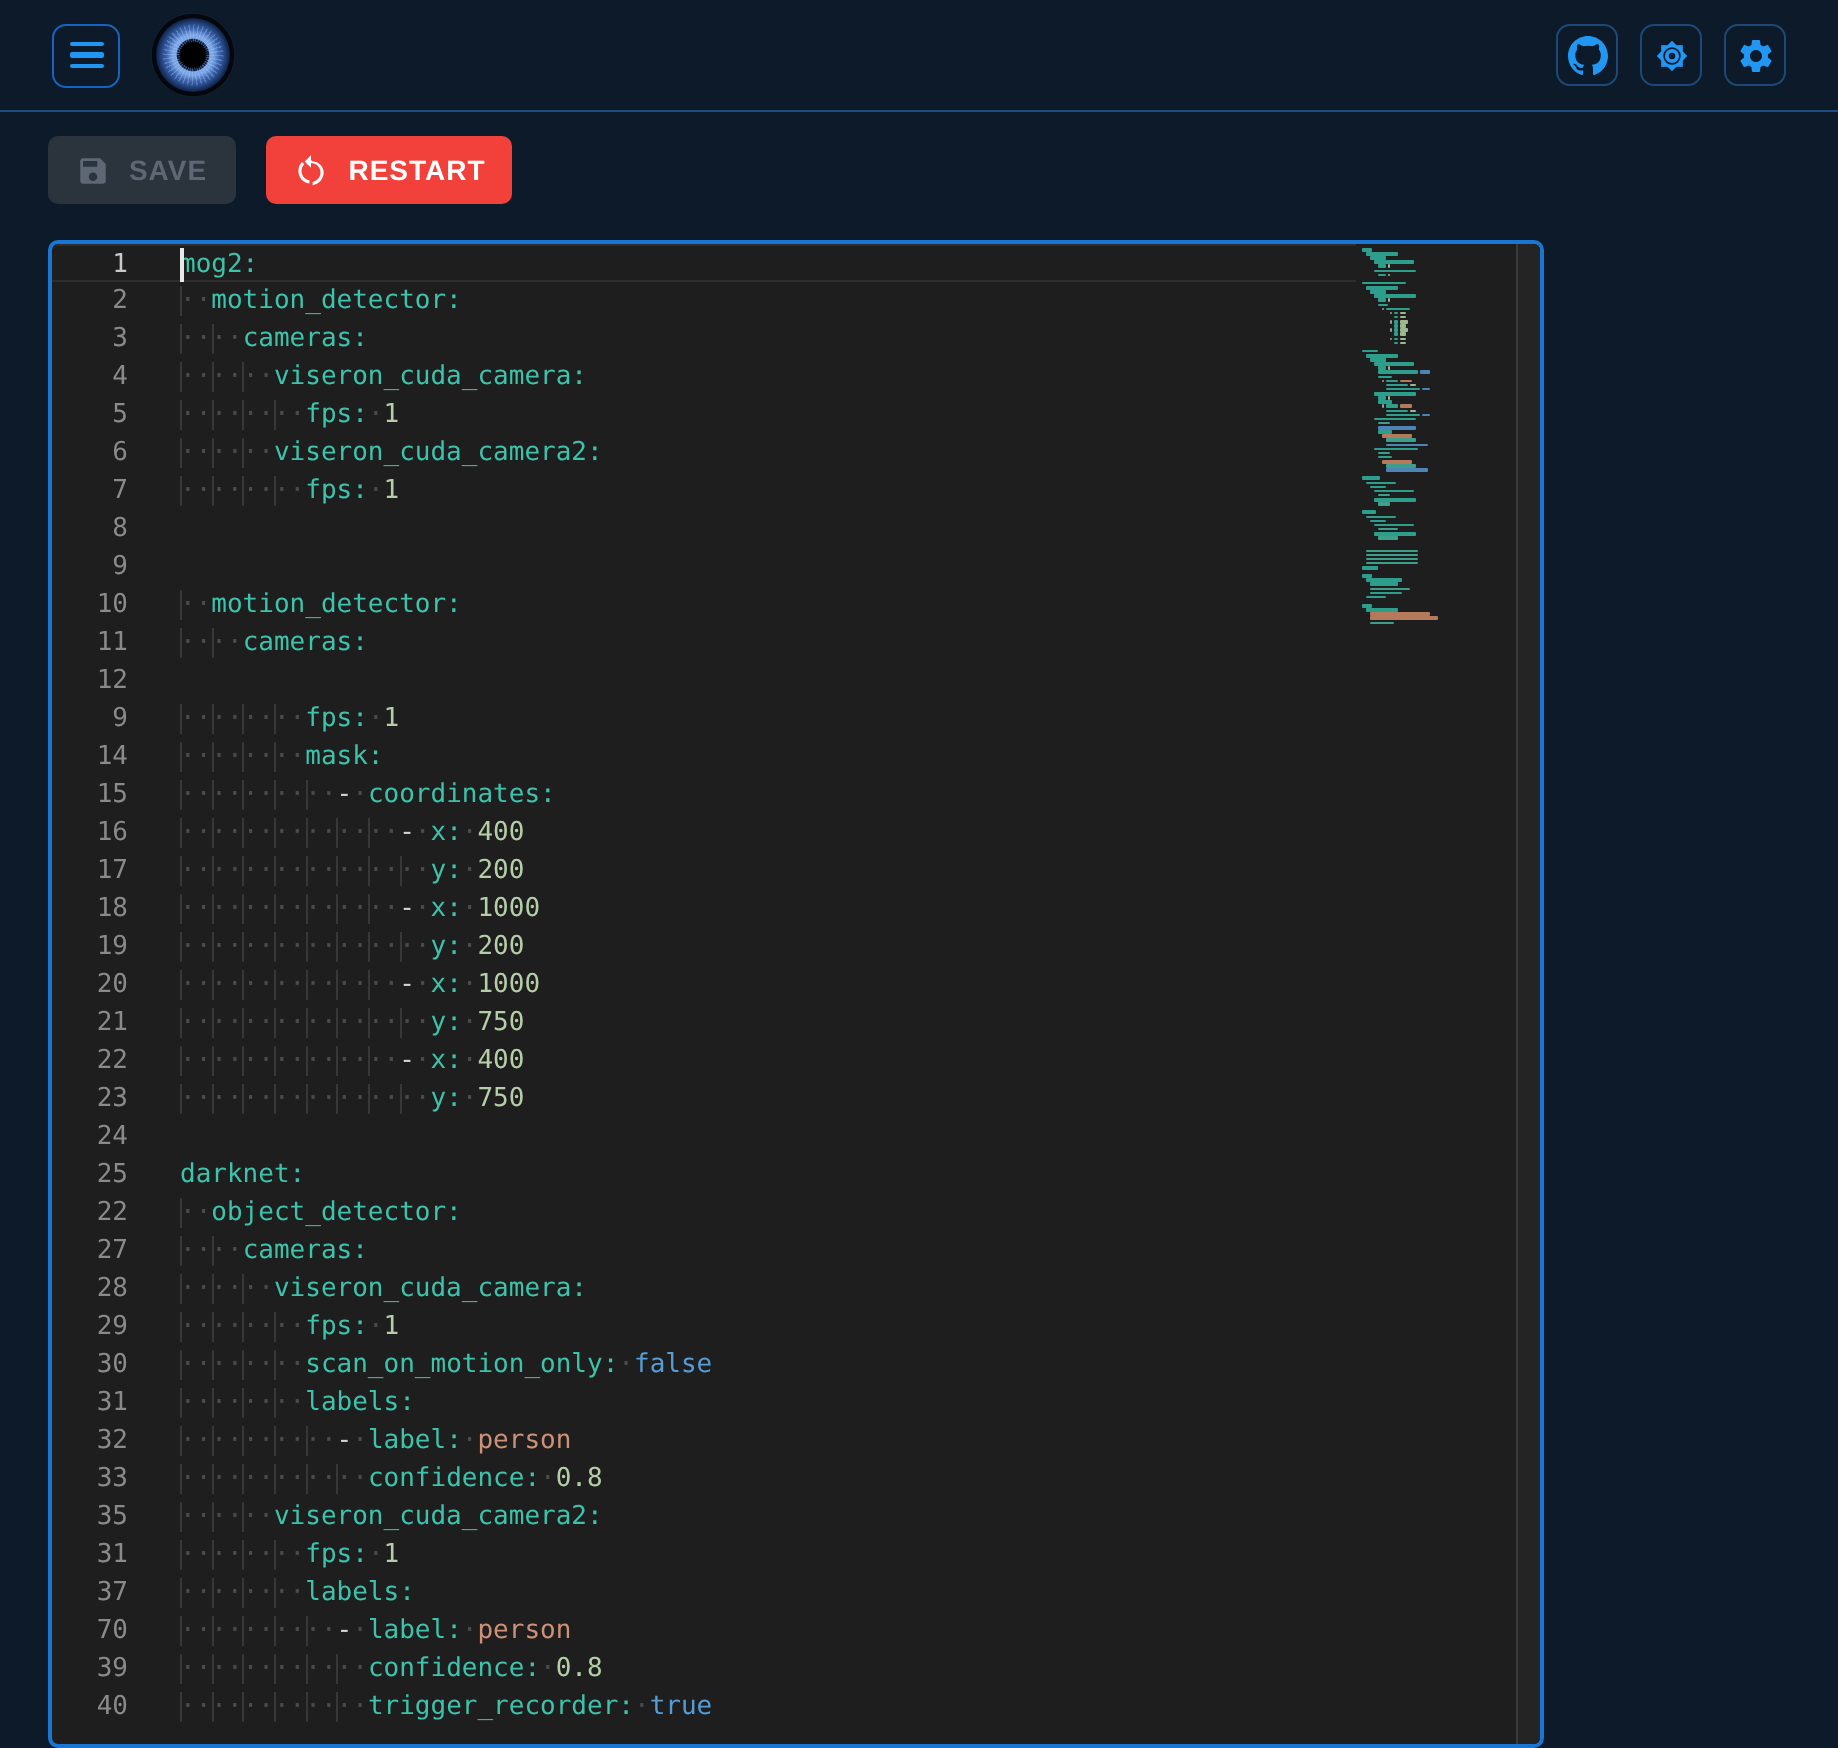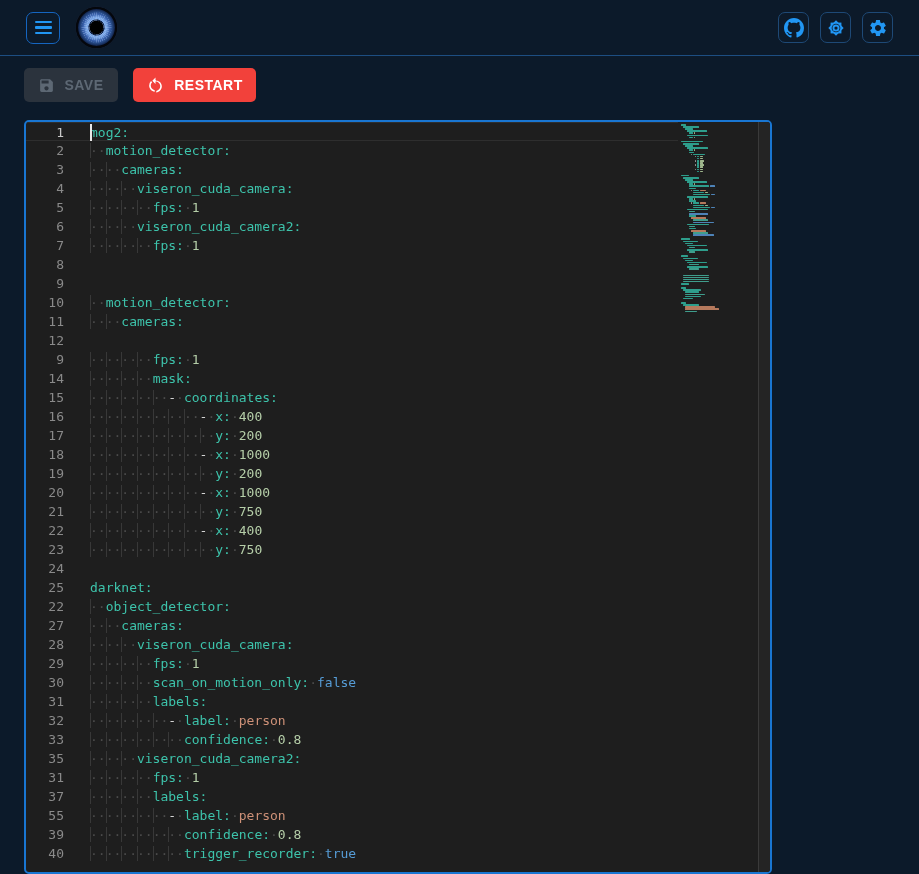--- a/index.html
+++ b/index.html
@@ -151,21 +151,21 @@
       <div class="row"><span class="num">27</span><span class="code"><span class="g">··</span><span class="g">··</span><span class="tk-key">cameras:</span></span></div>
       <div class="row"><span class="num">28</span><span class="code"><span class="g">··</span><span class="g">··</span><span class="g">··</span><span class="tk-key">viseron_cuda_camera:</span></span></div>
       <div class="row"><span class="num">29</span><span class="code"><span class="g">··</span><span class="g">··</span><span class="g">··</span><span class="g">··</span><span class="tk-key">fps:</span><span class="ws">·</span><span class="tk-num">1</span></span></div>
       <div class="row"><span class="num">30</span><span class="code"><span class="g">··</span><span class="g">··</span><span class="g">··</span><span class="g">··</span><span class="tk-key">scan_on_motion_only:</span><span class="ws">·</span><span class="tk-bool">false</span></span></div>
       <div class="row"><span class="num">31</span><span class="code"><span class="g">··</span><span class="g">··</span><span class="g">··</span><span class="g">··</span><span class="tk-key">labels:</span></span></div>
       <div class="row"><span class="num">32</span><span class="code"><span class="g">··</span><span class="g">··</span><span class="g">··</span><span class="g">··</span><span class="g">··</span><span class="tk-dash">-</span><span class="ws">·</span><span class="tk-key">label:</span><span class="ws">·</span><span class="tk-str">person</span></span></div>
       <div class="row"><span class="num">33</span><span class="code"><span class="g">··</span><span class="g">··</span><span class="g">··</span><span class="g">··</span><span class="g">··</span><span class="g">··</span><span class="tk-key">confidence:</span><span class="ws">·</span><span class="tk-num">0.8</span></span></div>
       <div class="row"><span class="num">35</span><span class="code"><span class="g">··</span><span class="g">··</span><span class="g">··</span><span class="tk-key">viseron_cuda_camera2:</span></span></div>
       <div class="row"><span class="num">31</span><span class="code"><span class="g">··</span><span class="g">··</span><span class="g">··</span><span class="g">··</span><span class="tk-key">fps:</span><span class="ws">·</span><span class="tk-num">1</span></span></div>
       <div class="row"><span class="num">37</span><span class="code"><span class="g">··</span><span class="g">··</span><span class="g">··</span><span class="g">··</span><span class="tk-key">labels:</span></span></div>
-      <div class="row"><span class="num">55</span><span class="code"><span class="g">··</span><span class="g">··</span><span class="g">··</span><span class="g">··</span><span class="g">··</span><span class="tk-dash">-</span><span class="ws">·</span><span class="tk-key">label:</span><span class="ws">·</span><span class="tk-str">person</span></span></div>
+      <div class="row"><span class="num">70</span><span class="code"><span class="g">··</span><span class="g">··</span><span class="g">··</span><span class="g">··</span><span class="g">··</span><span class="tk-dash">-</span><span class="ws">·</span><span class="tk-key">label:</span><span class="ws">·</span><span class="tk-str">person</span></span></div>
       <div class="row"><span class="num">39</span><span class="code"><span class="g">··</span><span class="g">··</span><span class="g">··</span><span class="g">··</span><span class="g">··</span><span class="g">··</span><span class="tk-key">confidence:</span><span class="ws">·</span><span class="tk-num">0.8</span></span></div>
       <div class="row"><span class="num">40</span><span class="code"><span class="g">··</span><span class="g">··</span><span class="g">··</span><span class="g">··</span><span class="g">··</span><span class="g">··</span><span class="tk-key">trigger_recorder:</span><span class="ws">·</span><span class="tk-bool">true</span></span></div>
     </div>
   <div class="minimap" id="minimap">
       <div class="mm-row" style="top: 2px; left: 3px; width: 5px; background: rgb(46, 158, 140);"></div>
       <div class="mm-row" style="top: 4.12px; left: 5px; width: 16px; background: rgb(46, 158, 140);"></div>
       <div class="mm-row" style="top: 6.24px; left: 7px; width: 8px; background: rgb(46, 158, 140);"></div>
       <div class="mm-row" style="top: 8.36px; left: 9px; width: 20px; background: rgb(46, 158, 140);"></div>
       <div class="mm-row" style="top: 10.48px; left: 11px; width: 4px; background: rgb(46, 158, 140);"></div>
       <div class="mm-row" style="top: 10.48px; left: 16px; width: 1px; background: rgb(159, 183, 141);"></div>

